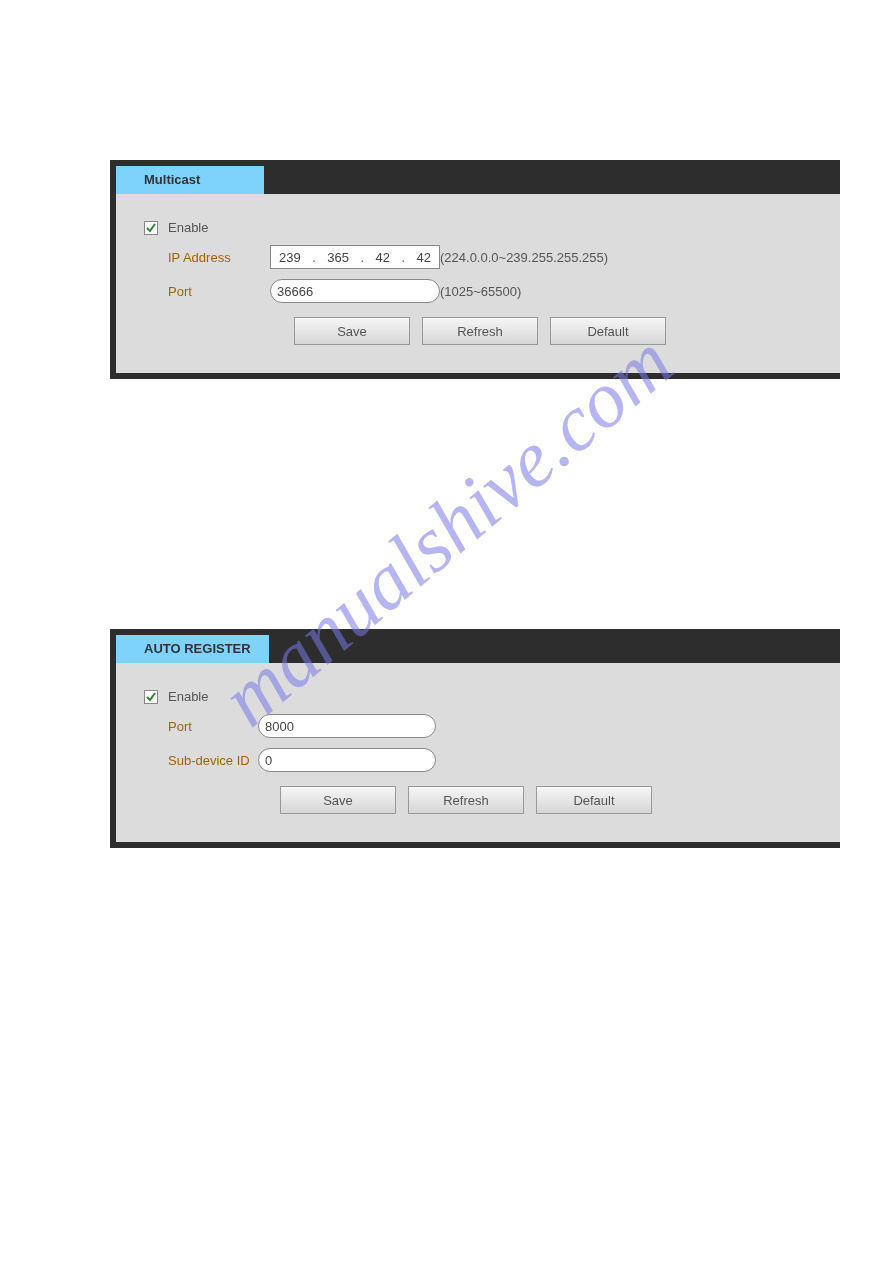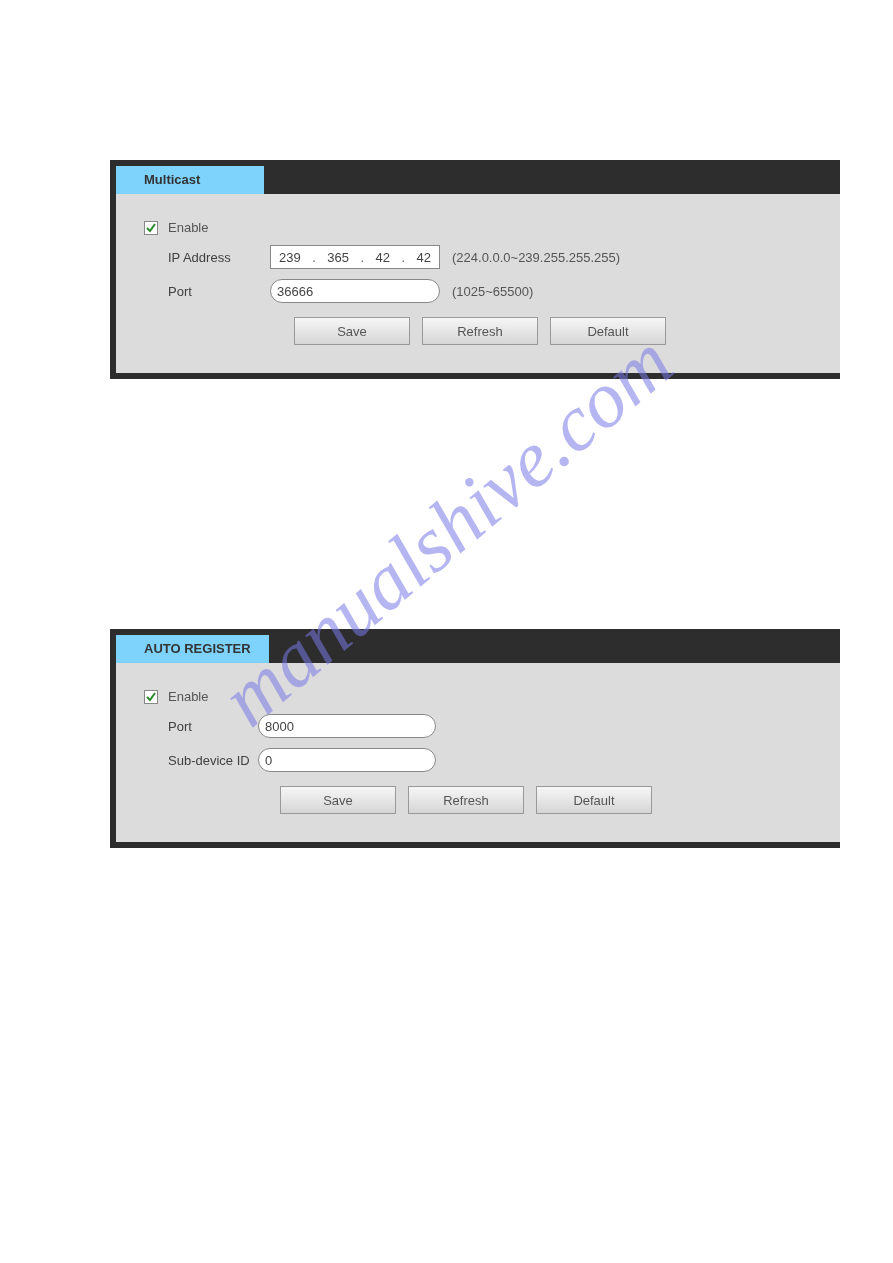--- a/index.html
+++ b/index.html
@@ -52,21 +52,21 @@
     padding: 26px 12px 28px 28px;
   }
   .row {
     display: flex;
     align-items: center;
     margin-bottom: 10px;
   }
   .label-col {
     width: 126px;
     padding-left: 24px;
-    color: #404040;
+    color: #a16207;
   }
   .checkbox {
     width: 14px;
     height: 14px;
     border: 1px solid #888;
     background: #fff;
     display: inline-flex;
     align-items: center;
     justify-content: center;
     margin-right: 10px;
@@ -85,21 +85,21 @@
     width: 170px;
     display: inline-flex;
     align-items: center;
     justify-content: space-between;
     padding: 0 8px;
   }
   .ip-box .dot { color: #666; }
   .text-input { width: 170px; border-radius: 12px; }
   .wide-input { width: 178px; }
   .hint {
-    margin-left: 12px;
+    margin-left: 0;
     color: #555;
   }
   .button-row {
     display: flex;
     gap: 12px;
     margin-top: 14px;
     padding-left: 150px;
   }
   .btn {
     width: 116px;

